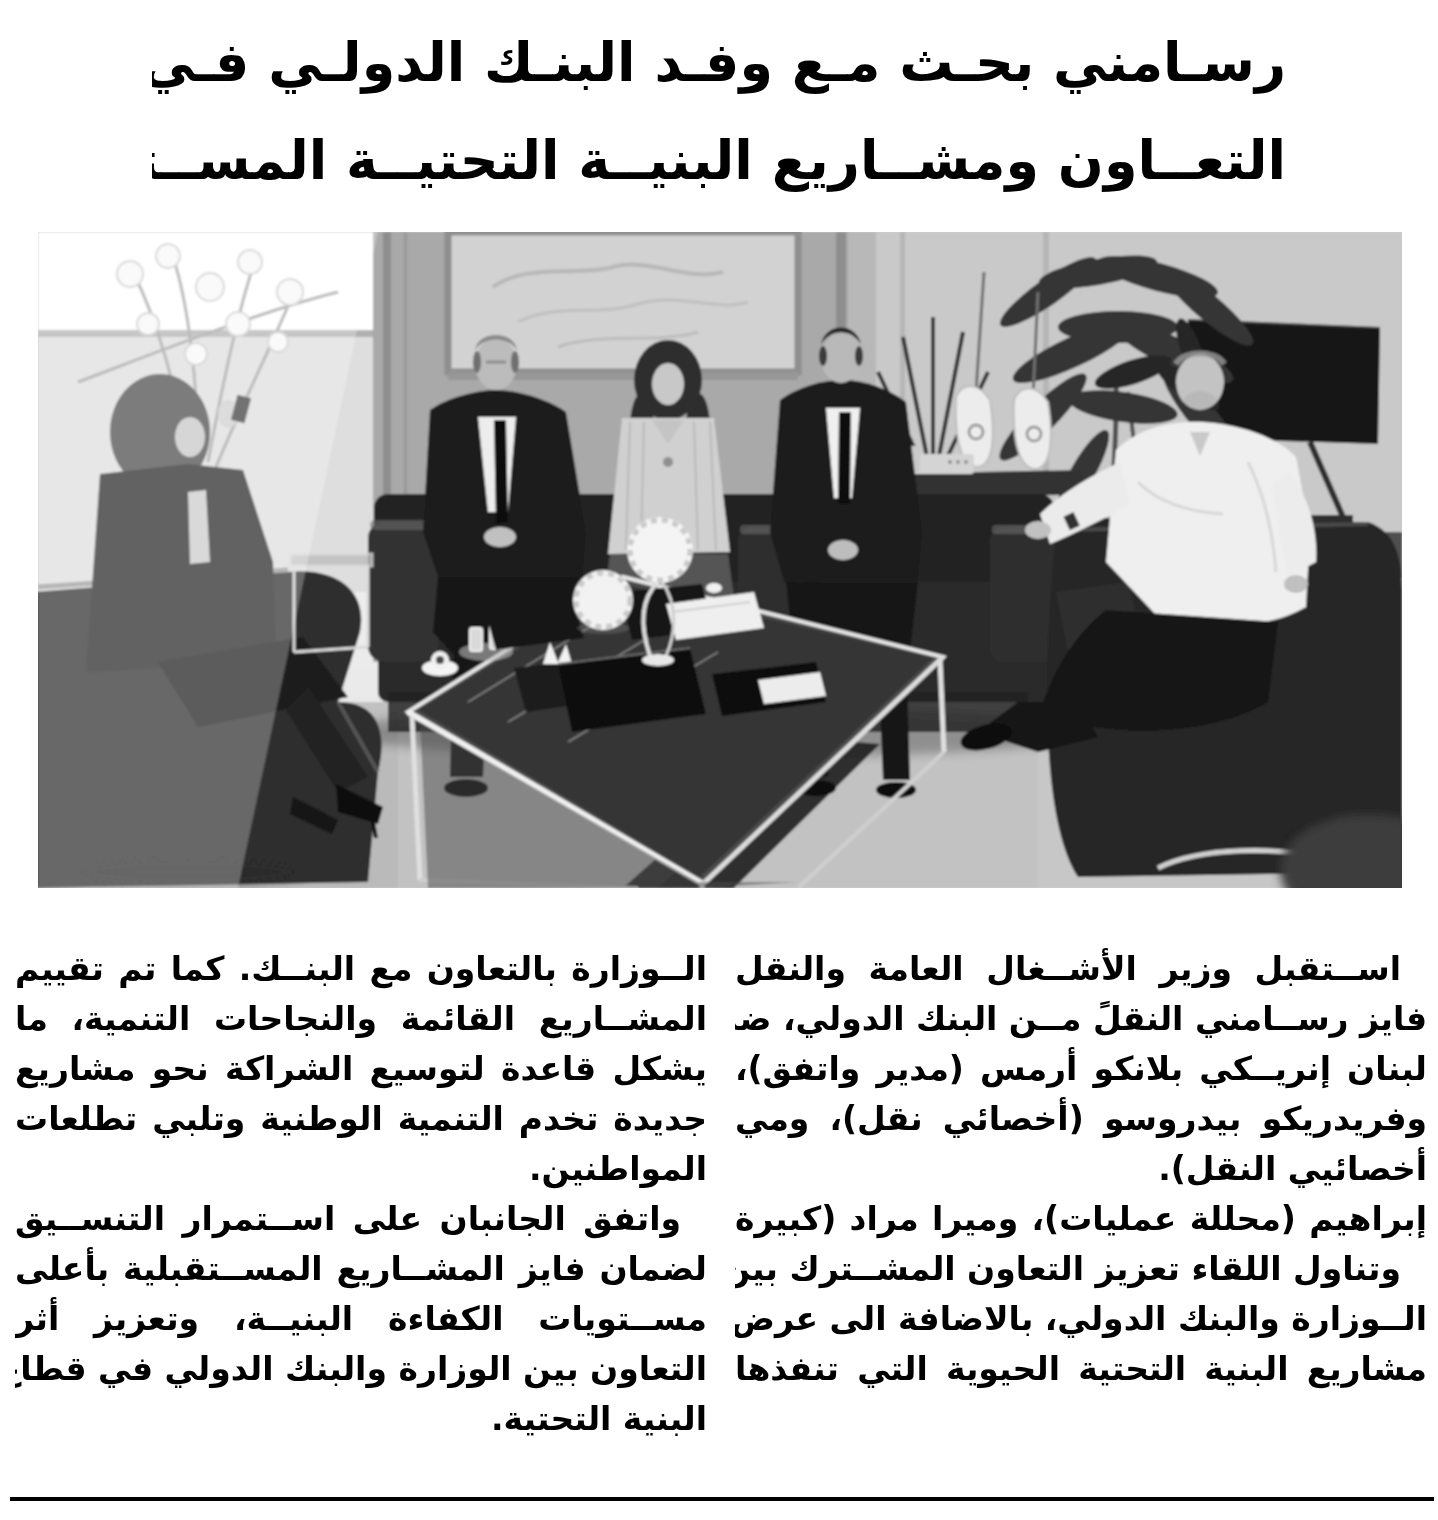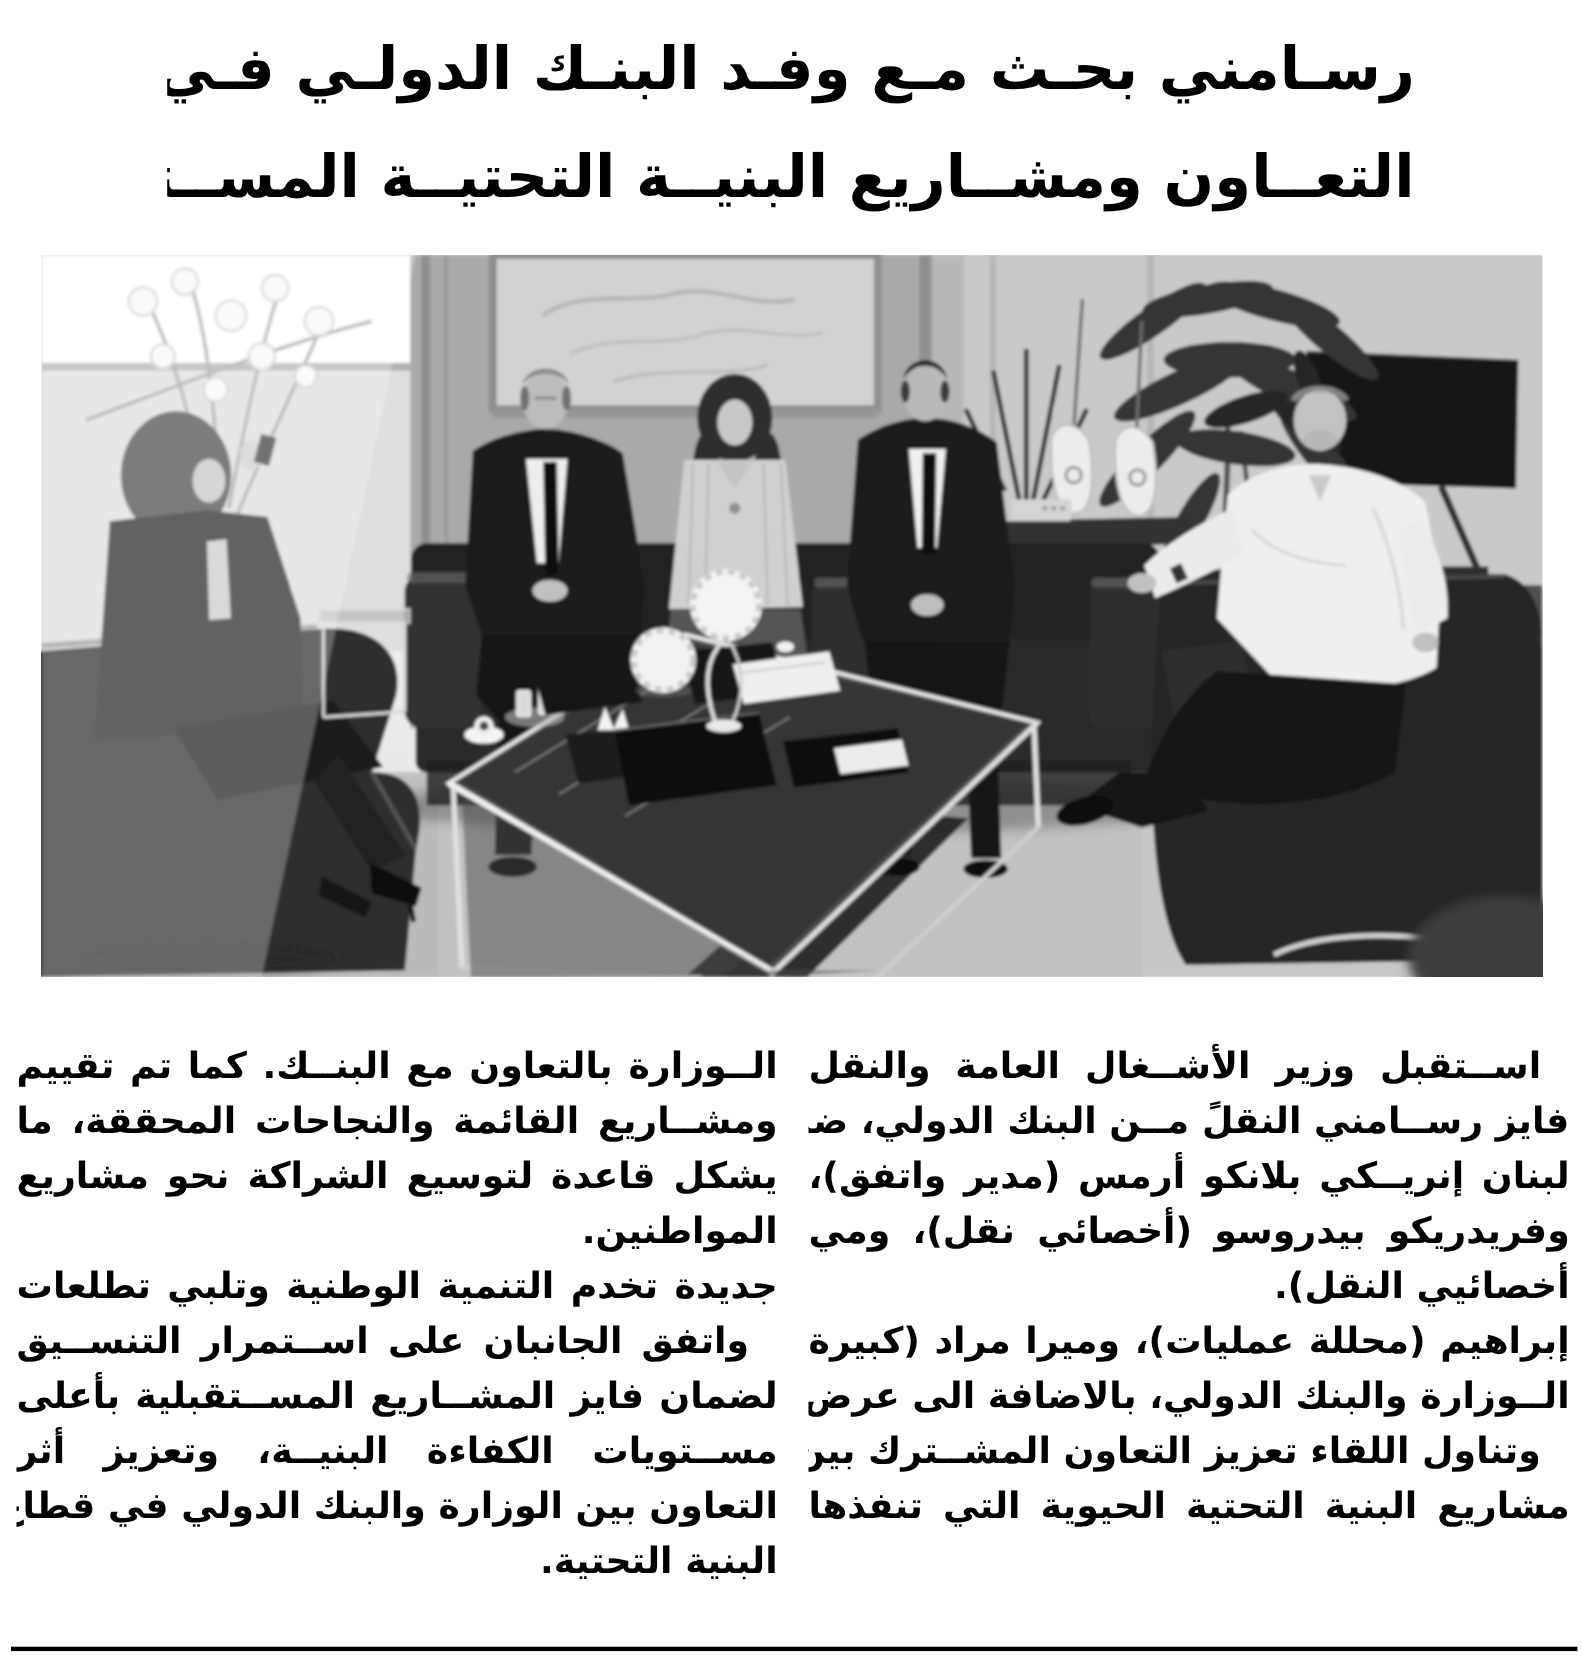--- a/index.html
+++ b/index.html
@@ -354,30 +354,30 @@
   </figure>
 
   <section class="article" dir="rtl" lang="ar">
     <div class="col">
       <div class="ln ind">اســتقبل وزير الأشــغال العامة والنقل</div>
       <div class="ln">فايز رســامني النقلً مــن البنك الدولي، ضم</div>
       <div class="ln">لبنان إنريــكي بلانكو أرمس (مدير واتفق)،</div>
       <div class="ln">وفريدريكو بيدروسو (أخصائي نقل)، ومي</div>
       <div class="ln end">أخصائيي النقل).</div>
       <div class="ln">إبراهيم (محللة عمليات)، وميرا مراد (كبيرة</div>
+      <div class="ln ind">وتناول اللقاء تعزيز التعاون المشــترك بين</div>
       <div class="ln">الــوزارة والبنك الدولي، بالاضافة الى عرض</div>
-      <div class="ln ind">وتناول اللقاء تعزيز التعاون المشــترك بين</div>
       <div class="ln">مشاريع البنية التحتية الحيوية التي تنفذها</div>
     </div>
     <div class="col">
       <div class="ln">الــوزارة بالتعاون مع البنــك. كما تم تقييم</div>
-      <div class="ln">ومشــاريع القائمة والنجاحات المحققة، ما</div>
+      <div class="ln">المشــاريع القائمة والنجاحات التنمية، ما</div>
       <div class="ln">يشكل قاعدة لتوسيع الشراكة نحو مشاريع</div>
+      <div class="ln">جديدة تخدم التنمية الوطنية وتلبي تطلعات</div>
       <div class="ln end">المواطنين.</div>
-      <div class="ln">جديدة تخدم التنمية الوطنية وتلبي تطلعات</div>
       <div class="ln ind">واتفق الجانبان على اســتمرار التنســيق</div>
       <div class="ln">لضمان فايز المشــاريع المســتقبلية بأعلى</div>
       <div class="ln">مســتويات الكفاءة البنيــة، وتعزيز أثر</div>
       <div class="ln">التعاون بين الوزارة والبنك الدولي في قطاع</div>
       <div class="ln end">البنية التحتية.</div>
     </div>
   </section>
 
   <div class="bottom-rule"></div>
 </div>

